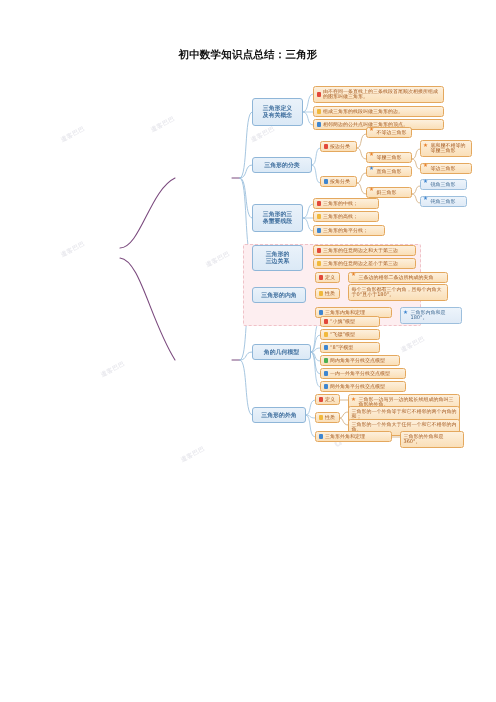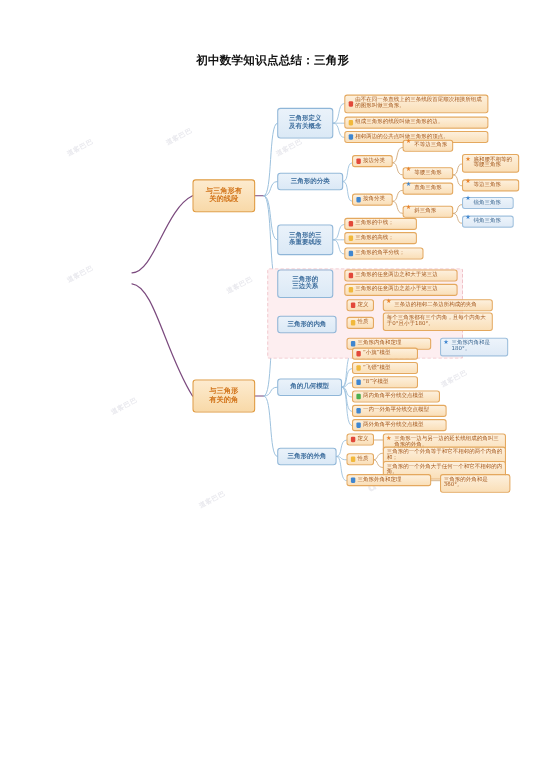--- a/index.html
+++ b/index.html
@@ -207,23 +207,20 @@
         <path d="M306,345 C312,345 308,348 315,348" stroke="#9cc0dd" stroke-width="0.8"></path>
         <path d="M306,345 C312,345 308,367 315,367" stroke="#9cc0dd" stroke-width="0.8"></path>
         <path d="M340,330 L348,330" stroke="#cfa97a" stroke-width="0.8"></path>
         <path d="M340,348 C344,348 342,342 348,342" stroke="#cfa97a" stroke-width="0.8"></path>
         <path d="M340,348 C344,348 342,355 348,355" stroke="#cfa97a" stroke-width="0.8"></path>
         <path d="M392,367 L400,367" stroke="#cfa97a" stroke-width="0.8"></path>
       </g>
     </svg>
 
 
-    <div class="node lvl1" style="left:175px;top:93px;width:57px;height:30px;">
-      <span class="txt">与三角形有<br>关的线段</span>
-    </div>
 
     <div class="node lvl2" style="left:252px;top:28px;width:51px;height:28px;">
       <span class="txt">三角形定义<br>及有关概念</span>
     </div>
 
     <div class="node leaf" style="left:313px;top:16px;width:131px;">
       <i class="bullet" style="background:#e2483a;"></i>
       <span class="body">由不在同一条直线上的三条线段首尾顺次相接所组成的图形叫做三角形。</span>
     </div>
     <div class="node leaf" style="left:313px;top:36px;width:131px;">
@@ -302,23 +299,20 @@
     </div>
     <div class="node leaf" style="left:313px;top:175px;width:103px;">
       <i class="bullet" style="background:#e2483a;"></i>
       <span class="body">三角形的任意两边之和大于第三边</span>
     </div>
     <div class="node leaf" style="left:313px;top:188px;width:103px;">
       <i class="bullet" style="background:#f1b93c;"></i>
       <span class="body">三角形的任意两边之差小于第三边</span>
     </div>
 
-    <div class="node lvl1" style="left:175px;top:275px;width:57px;height:30px;">
-      <span class="txt">与三角形<br>有关的角</span>
-    </div>
 
     <div class="node lvl2" style="left:252px;top:217px;width:54px;height:16px;">
       <span class="txt">三角形的内角</span>
     </div>
     <div class="node leaf" style="left:315px;top:202px;width:25px;">
       <i class="bullet" style="background:#e2483a;"></i>
       <span class="body">定义</span>
     </div>
     <div class="node leaf" style="left:348px;top:202px;width:100px;">
       <i class="bullet star" style="color:#e8822c;"></i>

